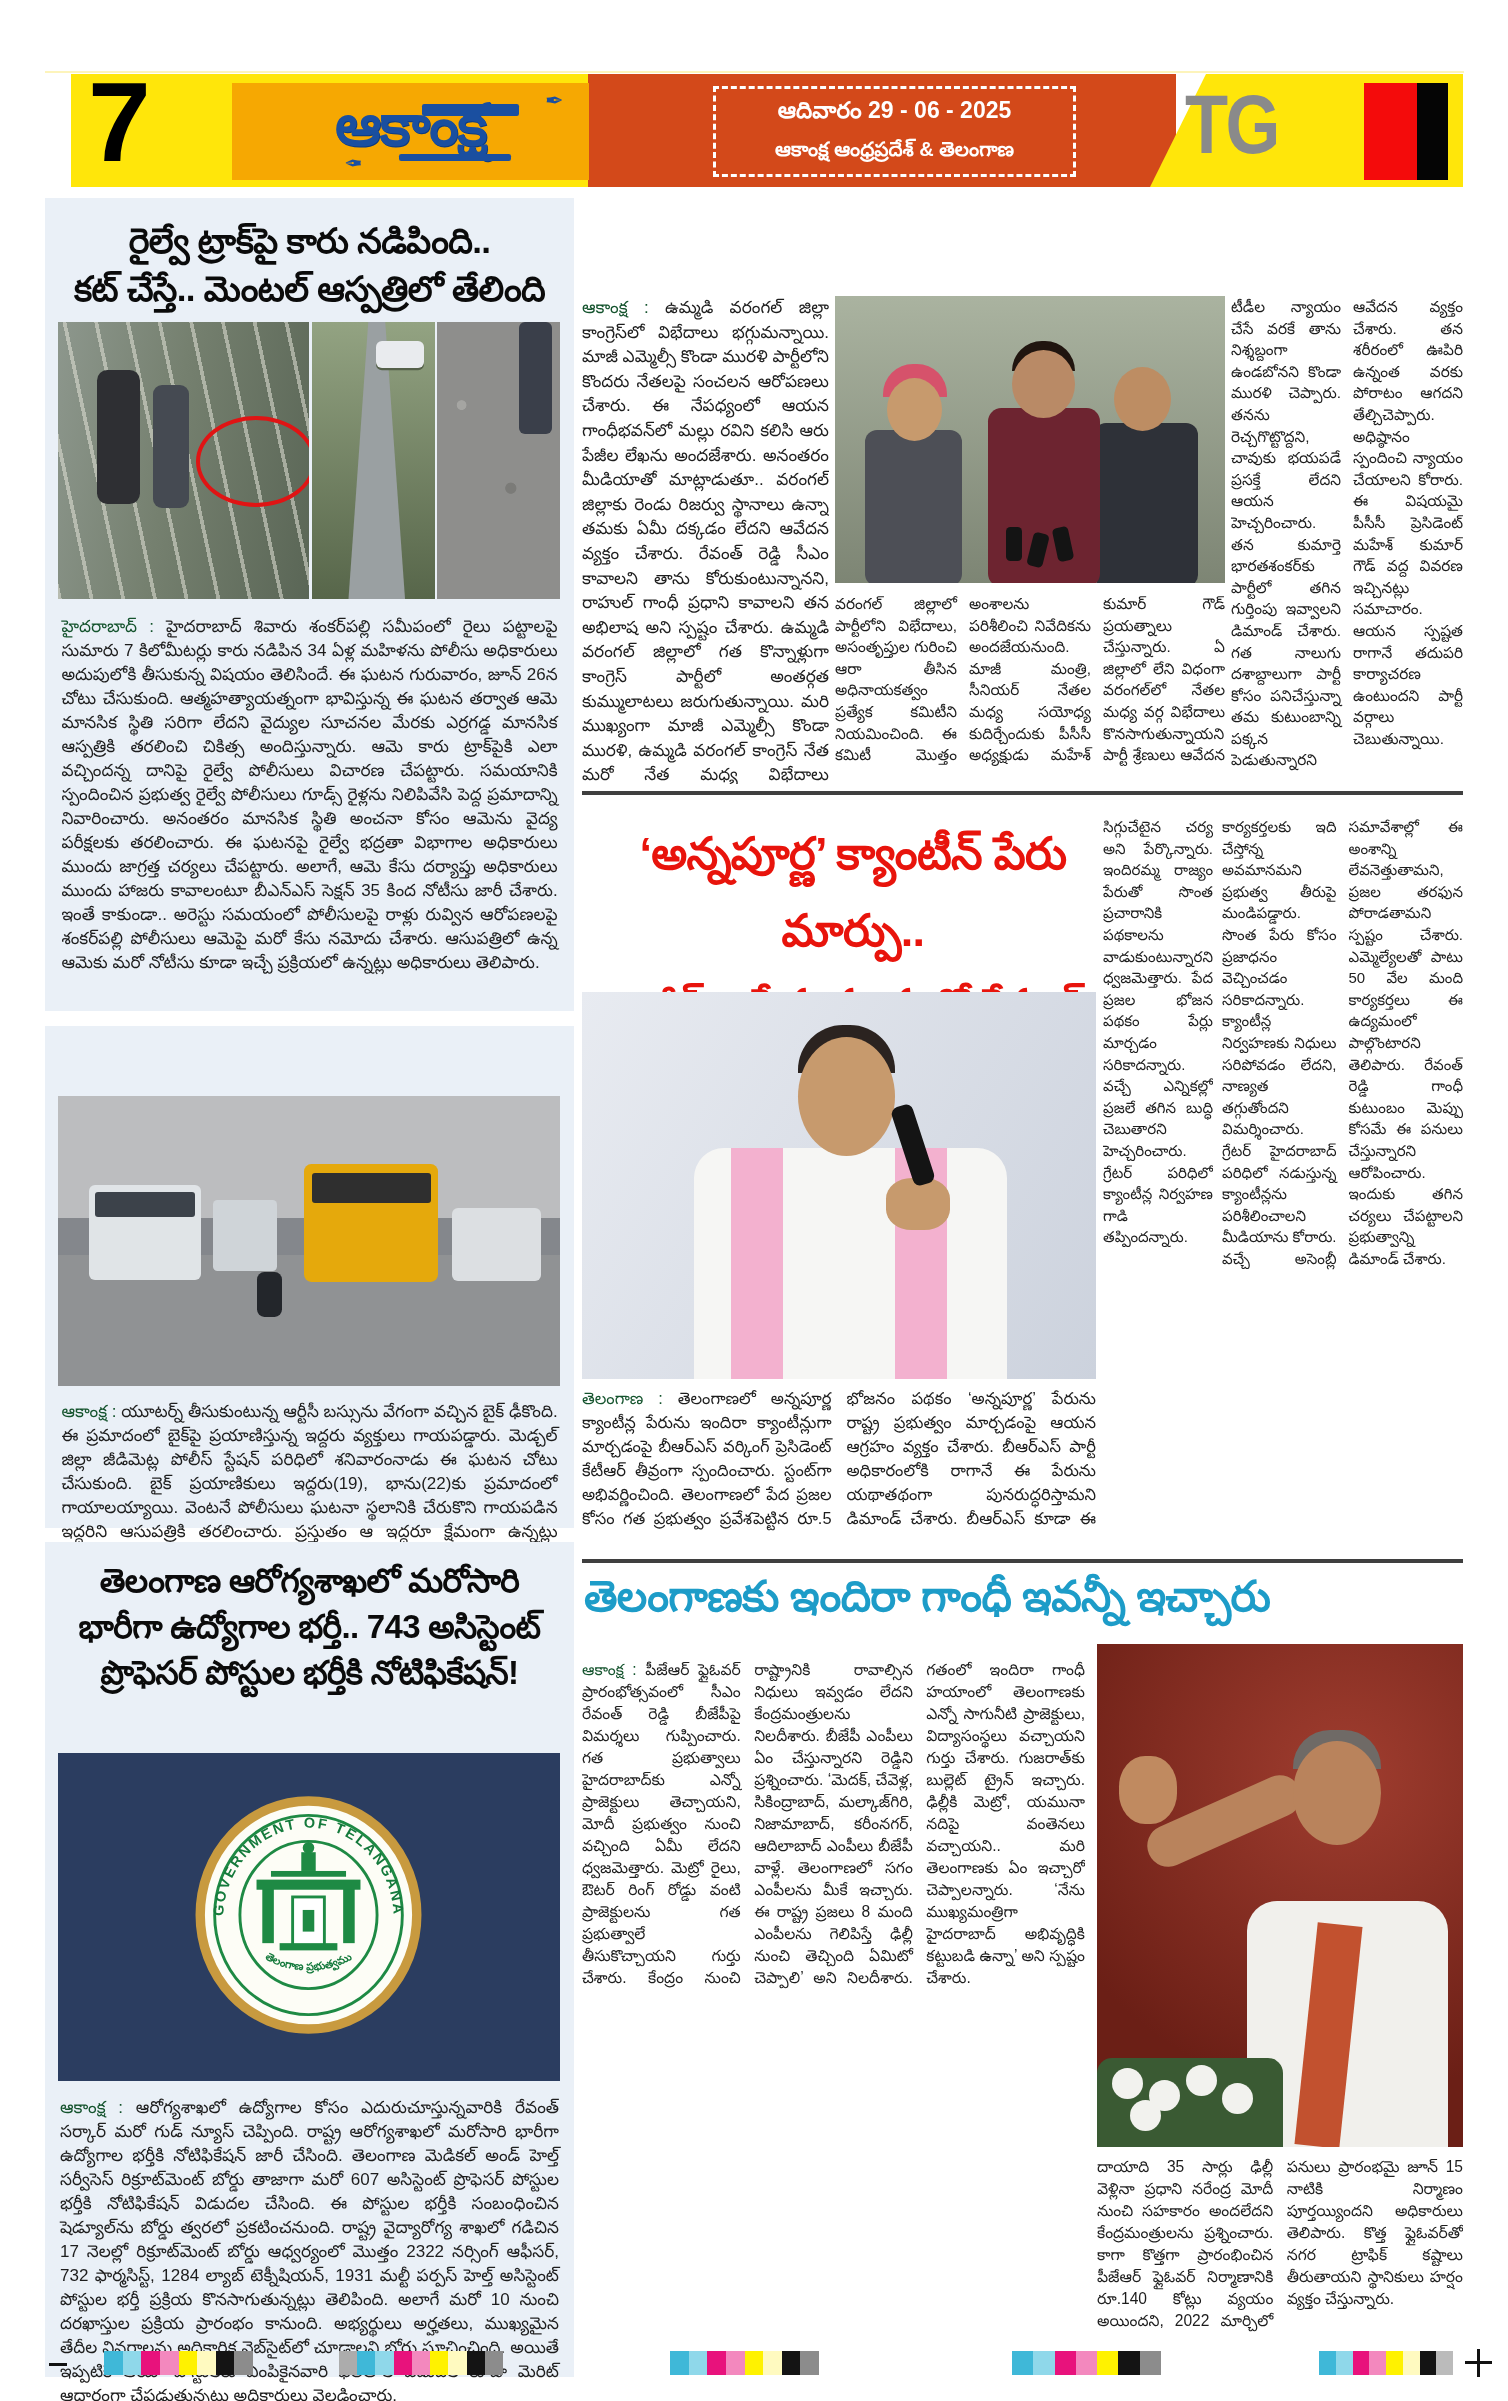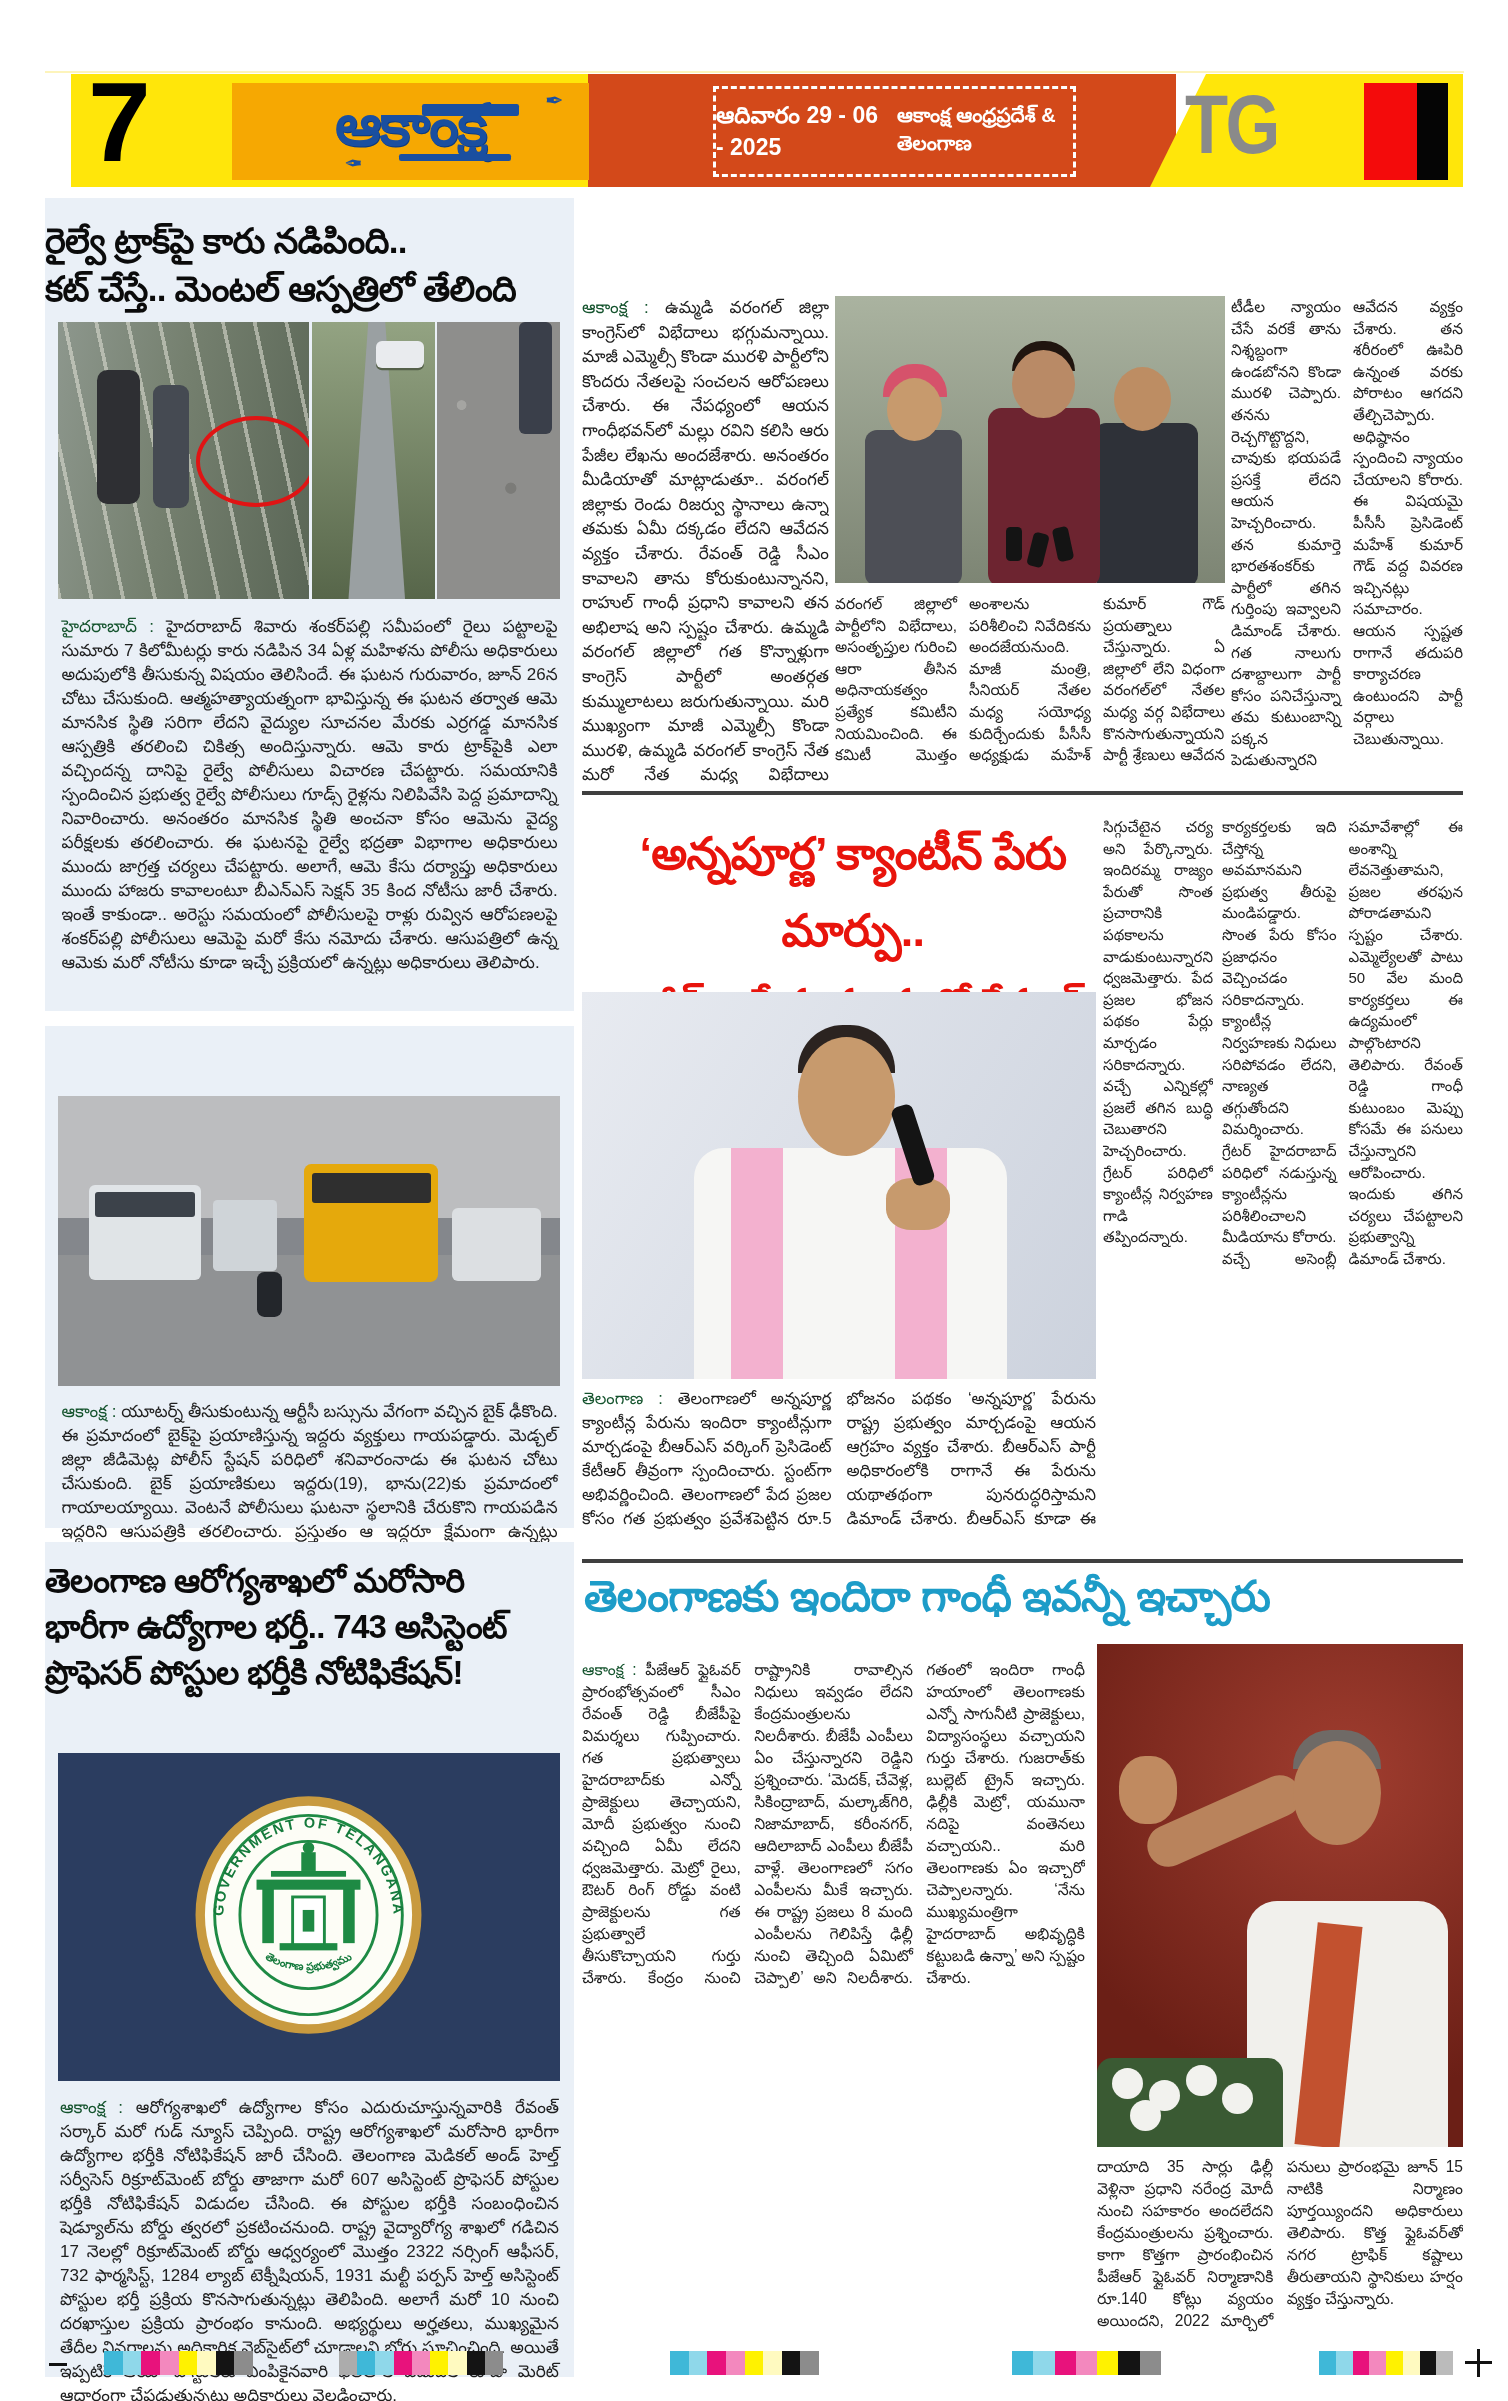--- a/index.html
+++ b/index.html
@@ -14,31 +14,31 @@
   .hdr-yellow2{position:absolute;left:1150px;top:74px;width:313px;height:113px;background:#FFE60A;
                clip-path:polygon(56px 0,100% 0,100% 100%,0 100%);}
   .page-number{position:absolute;left:88px;top:66px;font-size:113px;font-weight:bold;color:#000;line-height:113px;}
   .masthead-box{position:absolute;left:232px;top:83px;width:357px;height:97px;background:#F6A802;
                 display:flex;align-items:center;justify-content:center;}
   .masthead-title{font-size:58px;font-weight:bold;color:#1A4FA0;letter-spacing:-1.5px;text-shadow:0.7px 0.7px 0 #0c3a80;}
   .masthead-regbar{position:absolute;left:190px;top:21px;width:97px;height:12px;background:#1A4FA0;border-radius:2.2px;}
   .masthead-tagbar{position:absolute;left:167px;top:71px;width:112px;height:7.4px;background:#1A4FA0;border-radius:2.2px;}
   .nib{position:absolute;font-size:22px;color:#1A4FA0;}
   .date-box{position:absolute;left:713px;top:86px;width:363px;height:91px;border:3px dashed #ffffff;
-            box-sizing:border-box;display:flex;flex-direction:row;align-items:center;justify-content:center;gap:9px;}
+            box-sizing:border-box;display:flex;flex-direction:column;align-items:center;justify-content:center;gap:9px;}
   .date-line{color:#ffffff;font-size:23px;font-weight:bold;}
   .edition-line{color:#ffffff;font-size:20px;font-weight:bold;}
   .tg-code{position:absolute;left:1185px;top:77px;font-size:83px;font-weight:bold;color:#8a8a8a;
            transform:scaleX(.85);transform-origin:left;letter-spacing:-3px;}
   .hdr-rect-red{position:absolute;left:1364px;top:83px;width:54px;height:97px;background:#F40B0B;}
   .hdr-rect-black{position:absolute;left:1417px;top:83px;width:31px;height:97px;background:#050505;}
 
   
   .panel{position:absolute;left:45px;width:529px;background:#EAF0F7;}
-  .hl-black{font-weight:bold;color:#0b0b0b;text-align:left;letter-spacing:-0.7px;}
+  .hl-black{font-weight:bold;color:#0b0b0b;text-align:center;letter-spacing:-0.7px;}
   .body-text{font-size:17px;line-height:24px;text-align:justify;color:#1d1d1d;}
   .lead{color:#14532d;font-weight:normal;}
 
   
   .l1-photo{position:absolute;left:13.4px;top:124px;width:502px;height:277px;display:flex;gap:2.2px;}
   .l1p1{position:relative;width:50%;height:100%;background:linear-gradient(100deg,#8d978d,#75806f 45%,#5a6656);overflow:hidden;}
   .l1p1 .rails{position:absolute;inset:0;background:repeating-linear-gradient(78deg,rgba(225,225,214,.55) 0 3.7px,rgba(0,0,0,0) 3.7px 31px);}
   .l1-person1{position:absolute;left:39px;top:48px;width:43px;height:134px;background:#2e2f33;border-radius:10.4px;}
   .l1-person2{position:absolute;left:95px;top:63px;width:36px;height:123px;background:#454a52;border-radius:9px;}
   .l1-circle{position:absolute;left:55%;top:34%;width:112px;height:83px;border:4.5px solid #e01414;border-radius:50%;}

